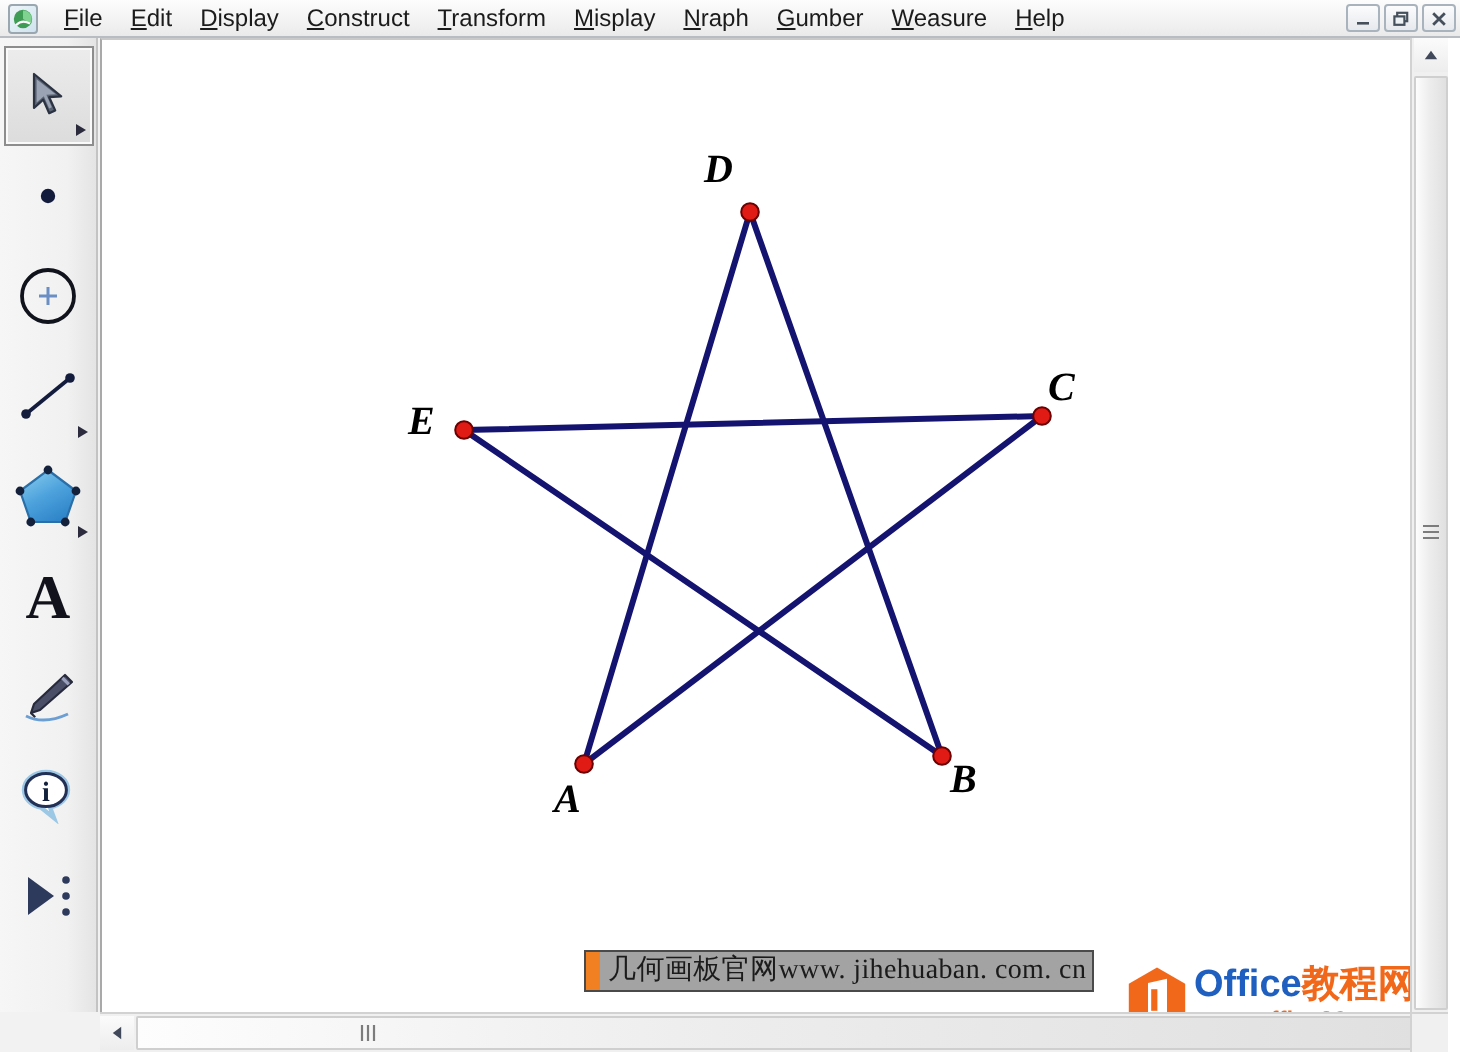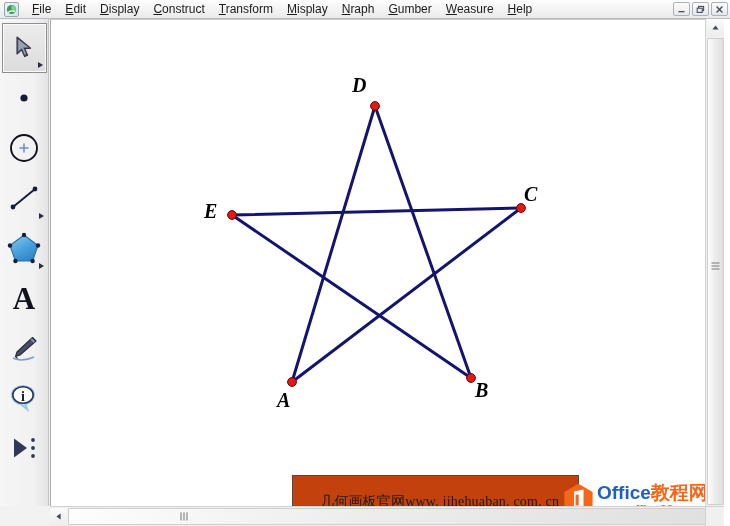--- a/index.html
+++ b/index.html
@@ -101,24 +101,24 @@
     color: #000000;
     line-height: 1;
     white-space: nowrap;
   }
 
   
   #textbox {
     position: absolute;
     left: 241px; top: 455px;
     height: 21px;
-    background: #c2410c;
+    background: #a3a3a3;
     border: 1px solid #4a4a4a;
     display: flex; align-items: stretch;
-    padding: 16px;
+    padding: 0;
   }
   #tb-caret {
     width: 7px;
     background: #f08022;
     flex: none;
   }
   #tb-text {
     font-family: "Liberation Serif", serif;
     font-size: 14px;
     color: #1b1b1b;

